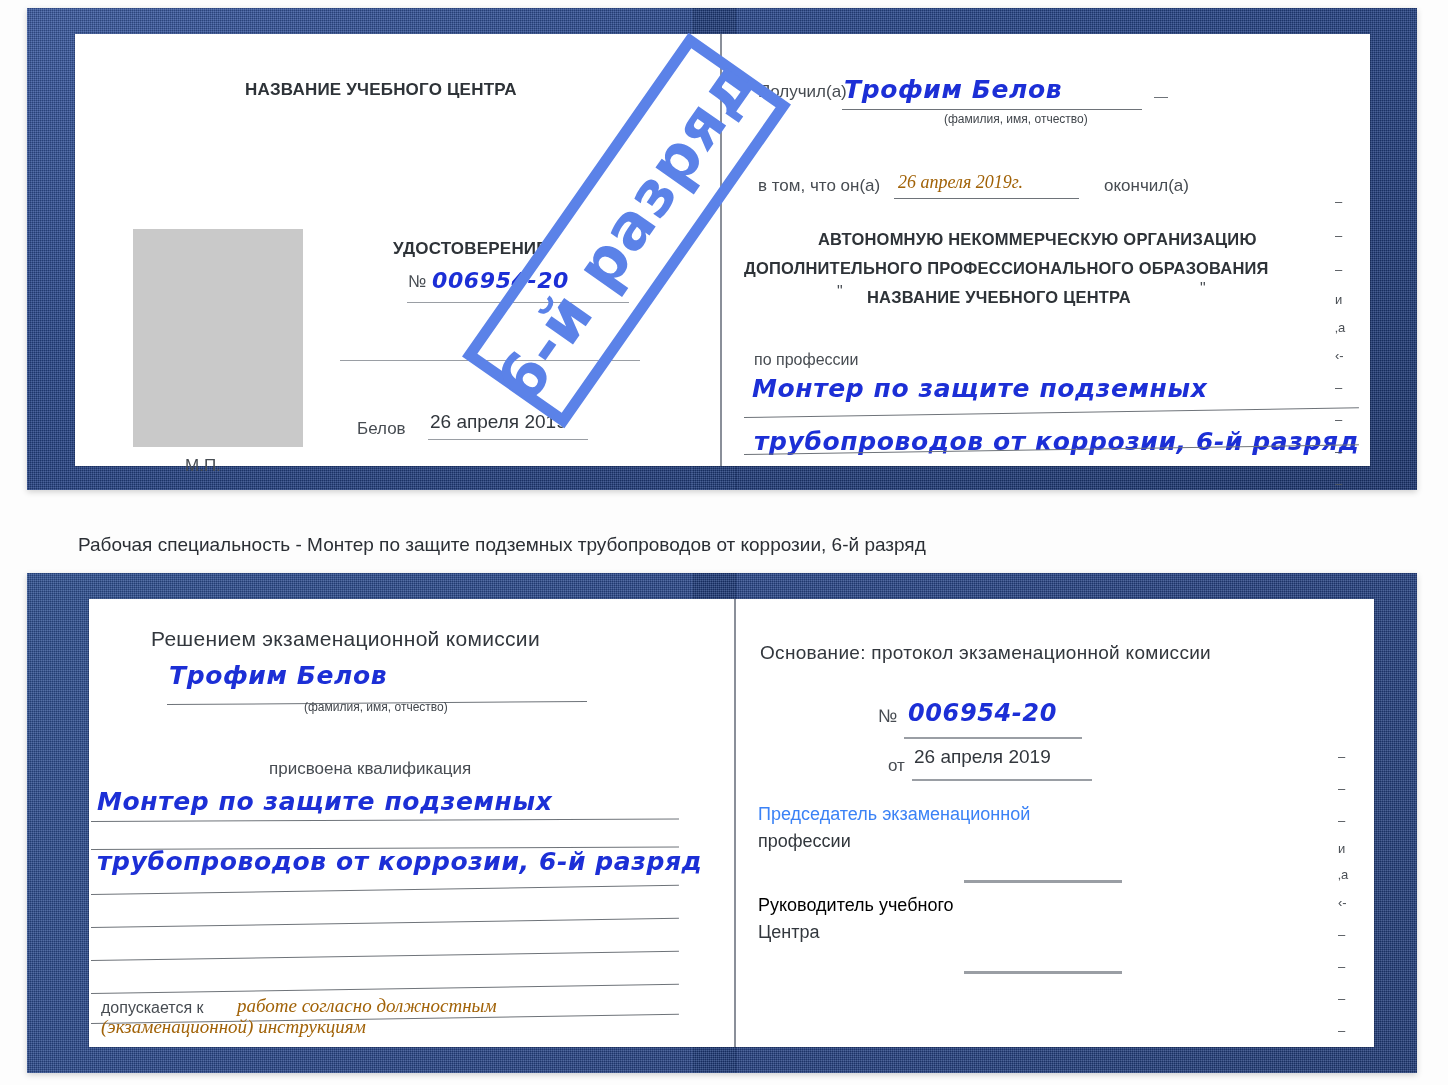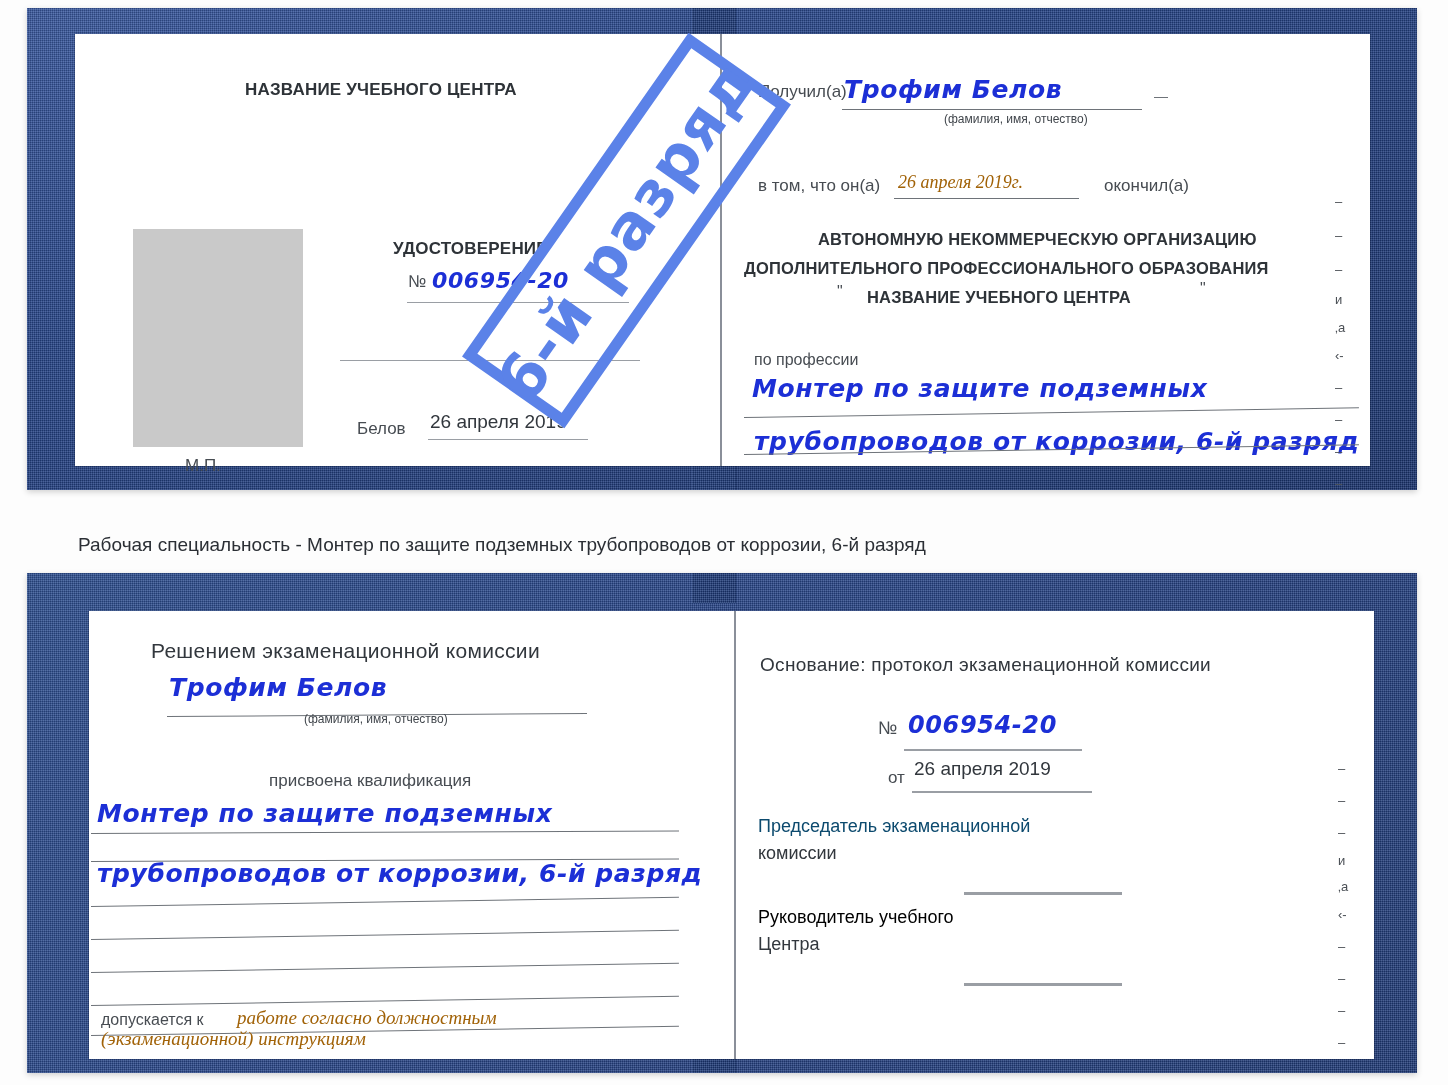--- a/index.html
+++ b/index.html
@@ -151,21 +151,21 @@
 </div>
 
 <div class="caption" style="left:78px;top:530px;">Рабочая специальность - Монтер по защите подземных трубопроводов от коррозии, 6-й разряд</div>
 
 <div class="cert" style="left:27px;top:573px;width:1390px;height:500px;">
 
   <div class="cover"></div>
   <div class="flap" style="left:665px;top:0px;width:44px;height:30px;"></div>
   <div class="flap" style="left:665px;top:470px;width:44px;height:30px;"></div>
 
-  <div class="pages" style="left:62px;top:26px;width:1285px;height:448px;margin-top:12px;">
+  <div class="pages" style="left:62px;top:26px;width:1285px;height:448px;">
 
     <div class="spine" style="left:645px;top:0;height:448px;"></div>
 
     <div class="page" style="left:0;width:645px;">
 
       <div class="t" style="left:62px;top:28px;font-size:21px;color:#32373d;letter-spacing:.3px;">Решением экзаменационной комиссии</div>
 
       <div class="t hand" style="left:80px;top:62px;font-size:25px;">Трофим Белов</div>
       <div class="rule dark" style="left:78px;top:105px;width:420px;transform:rotate(-0.4deg);transform-origin:left center;"></div>
       <div class="t" style="left:215px;top:101px;font-size:12px;color:#41464c;">(фамилия, имя, отчество)</div>
@@ -193,22 +193,22 @@
       <div class="t" style="left:24px;top:43px;font-size:19px;color:#32373d;letter-spacing:.3px;">Основание: протокол экзаменационной комиссии</div>
 
       <div class="t lbl" style="left:142px;top:107px;font-size:18px;">№</div>
       <div class="t hand" style="left:172px;top:100px;font-size:24px;">006954-20</div>
       <div class="rule" style="left:168px;top:138px;width:178px;height:2px;"></div>
 
       <div class="t lbl" style="left:152px;top:157px;font-size:17px;">от</div>
       <div class="t" style="left:178px;top:147px;font-size:19px;color:#32373d;">26 апреля 2019</div>
       <div class="rule" style="left:176px;top:180px;width:180px;height:2px;"></div>
 
-      <div class="t" style="left:22px;top:205px;font-size:18px;color:#0c4a6e;text-align:center;">Председатель экзаменационной</div>
-      <div class="t" style="left:22px;top:232px;font-size:18px;color:#32373d;">комиссии</div>
+      <div class="t" style="left:22px;top:205px;font-size:18px;color:#3b82f6;text-align:center;">Председатель экзаменационной</div>
+      <div class="t" style="left:22px;top:232px;font-size:18px;color:#32373d;">профессии</div>
       <div class="rule" style="left:228px;top:281px;width:158px;height:3px;"></div>
 
       <div class="t" style="left:22px;top:296px;font-size:18px;color:#000000;">Руководитель учебного</div>
       <div class="t" style="left:22px;top:323px;font-size:18px;color:#32373d;">Центра</div>
       <div class="rule" style="left:228px;top:372px;width:158px;height:3px;"></div>
 
       <div style="position:absolute;left:602px;top:150px;">
         <div class="frag" style="top:0px;left:0;">–</div>
         <div class="frag" style="top:32px;left:0;">–</div>
         <div class="frag" style="top:64px;left:0;">–</div>

